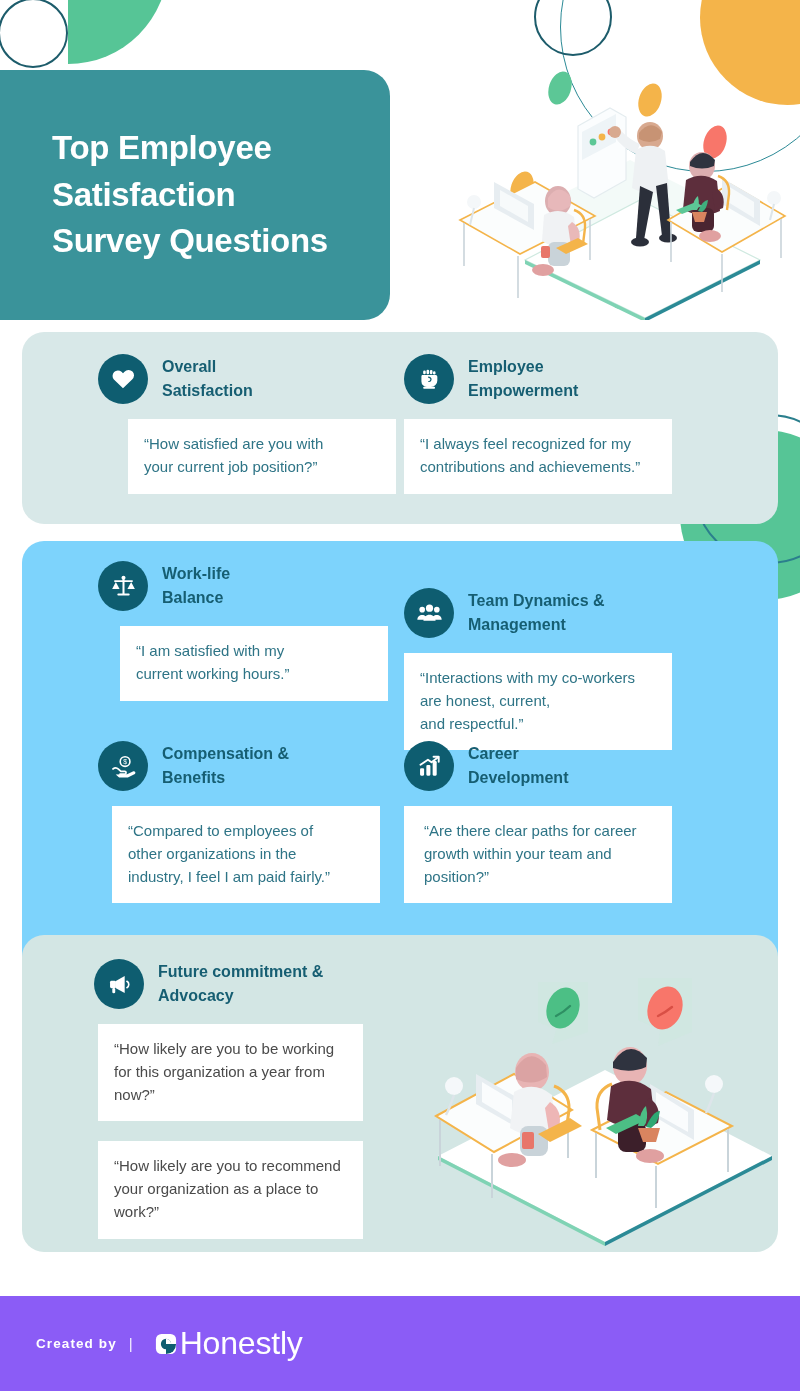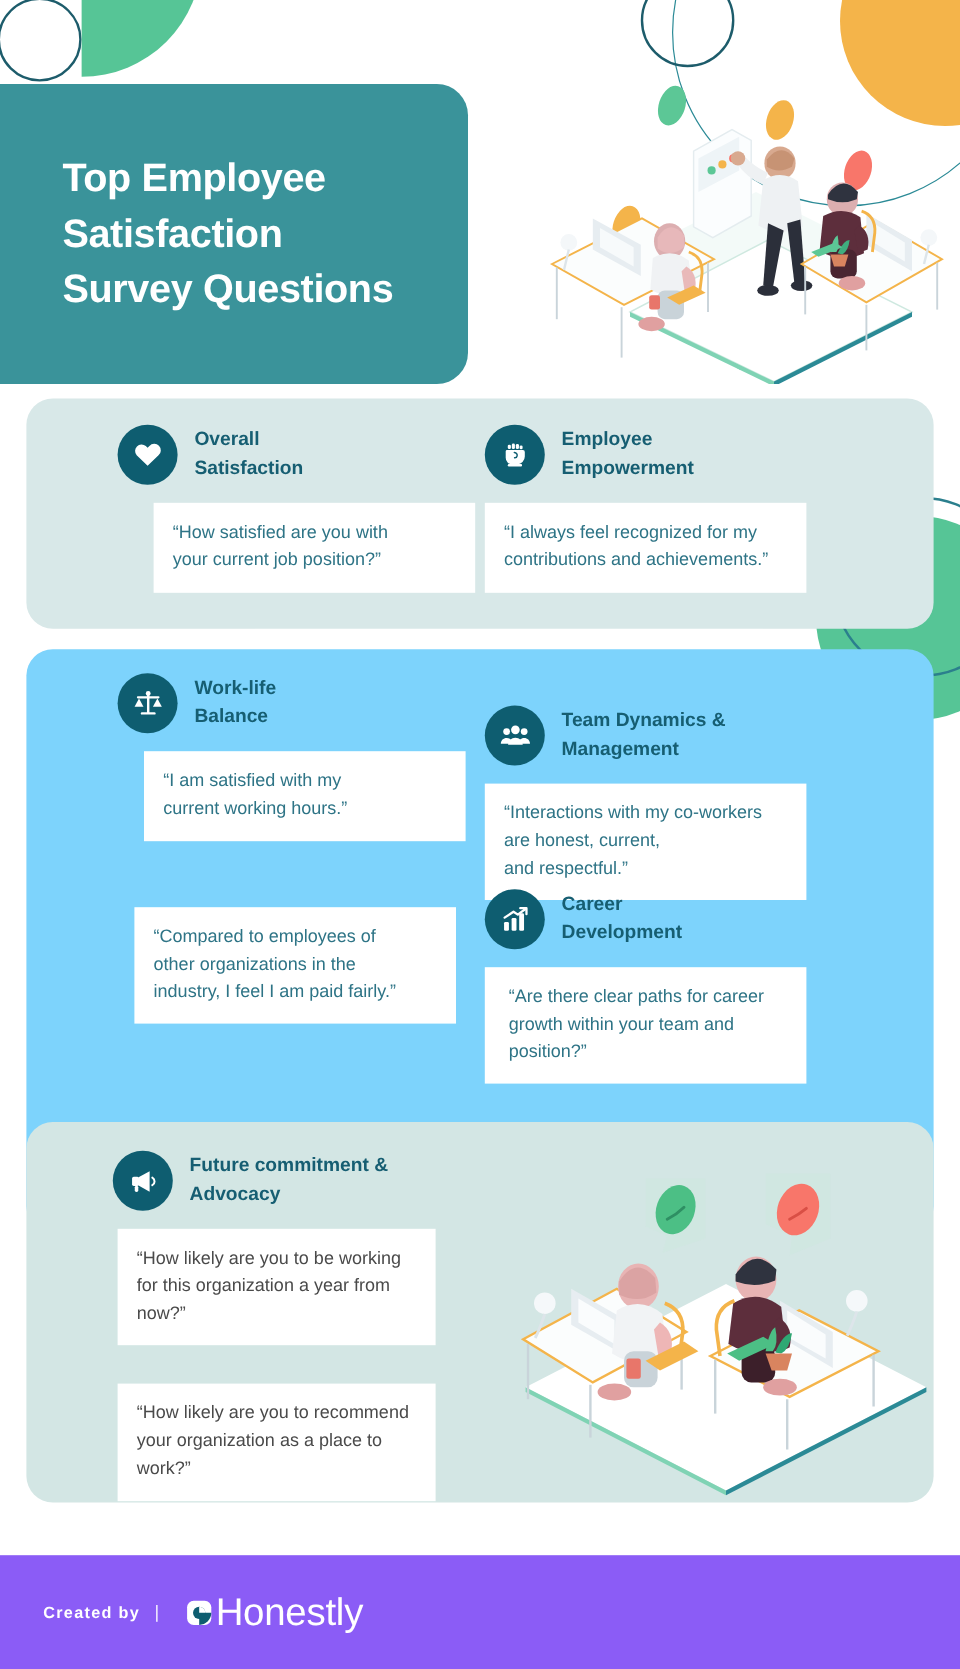--- a/index.html
+++ b/index.html
@@ -111,21 +111,21 @@
   .c-career    { left: 382px; top: 200px; width: 290px; }
   .c-future    { left: 72px;  top: 24px; width: 300px; }
 
   .quote-overall  { width: 268px; margin-left: 30px; }
   .quote-empower  { width: 268px; margin-left: 0px; }
   .quote-worklife { width: 268px; margin-left: 22px; }
   .quote-team     { width: 268px; margin-left: 0px; }
   .quote-comp     { width: 268px; margin-left: 14px; }
   .quote-career   { width: 268px; margin-left: 0px; padding-left: 20px; }
   .quote-future   { width: 265px; margin-left: 4px; }
-  .quote-future2  { width: 265px; margin-left: 4px; margin-top: 32px; }
+  .quote-future2  { width: 265px; margin-left: 4px; margin-top: 20px; }
 
   
   .bottom-illo { position: absolute; left: 420px; top: 960px; width: 368px; height: 290px; }
 
   
   .footer {
     position: absolute; left: 0; bottom: 0; width: 800px; height: 95px;
     background: #8b5cf6;
     display: flex; align-items: center;
   }
@@ -318,20 +318,32 @@
 Management</span>
       </div>
       <div class="quote-box quote-team">
         <div class="quote-text">“Interactions with my co-workers
 are honest, current,
 and respectful.”</div>
       </div>
     </div>
 
     <div class="cell c-comp">
+      <div class="cell-head">
+        <span class="icon-circle">
+          <svg width="27" height="27" viewBox="0 0 24 24">
+            <circle cx="13.4" cy="7.6" r="4.3" fill="none" stroke="#fff" stroke-width="1.4"></circle>
+            <text x="13.4" y="10" font-size="6" fill="#fff" text-anchor="middle" font-family="Liberation Sans, sans-serif">$</text>
+            <path d="M2.6 14.2c1.6-1.2 3.6-1 4.9.2l2.2 2h3.4a1.2 1.2 0 0 1 0 2.4H8.9" fill="none" stroke="#fff" stroke-width="1.5" stroke-linecap="round" stroke-linejoin="round"></path>
+            <path d="M10.6 18.8h4.6l5.6-2.6a1.4 1.4 0 0 1 1.3 2.4l-6.2 3.2H8.1l-3-2.7" fill="#fff"></path>
+          </svg>
+        </span>
+        <span class="cell-title">Compensation &amp;
+Benefits</span>
+      </div>
       <div class="quote-box quote-comp">
         <div class="quote-text">“Compared to employees of
 other organizations in the
 industry, I feel I am paid fairly.”</div>
       </div>
     </div>
 
     <div class="cell c-career">
       <div class="cell-head">
         <span class="icon-circle">

